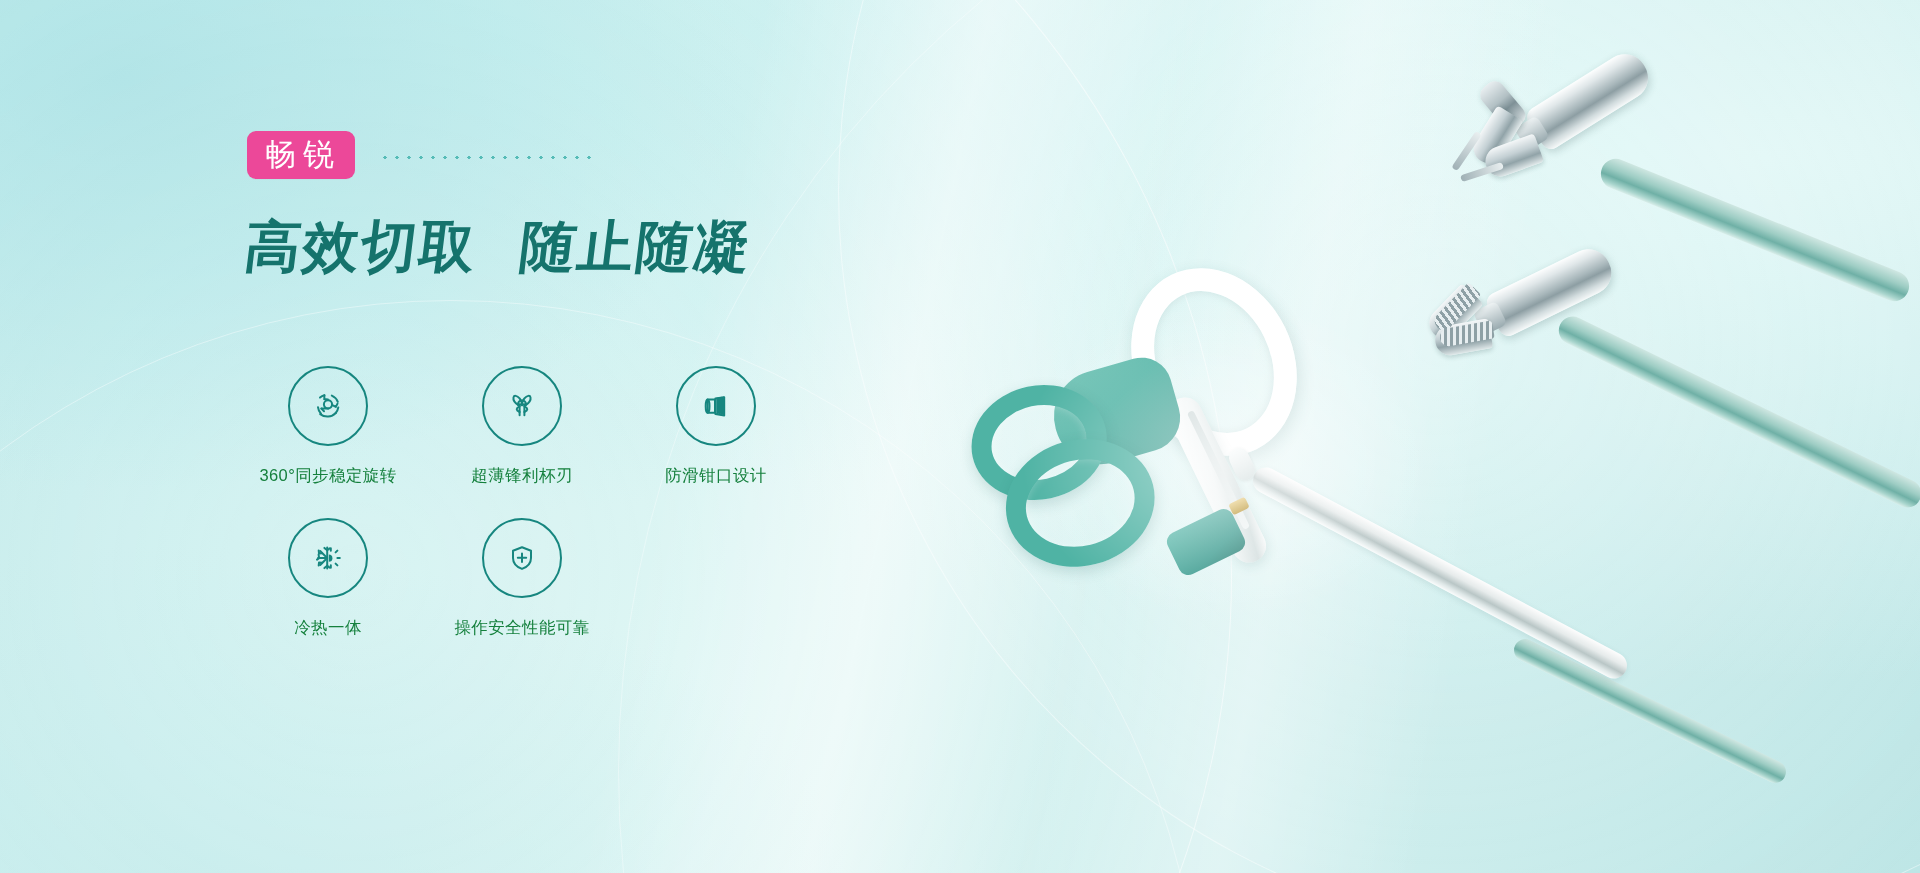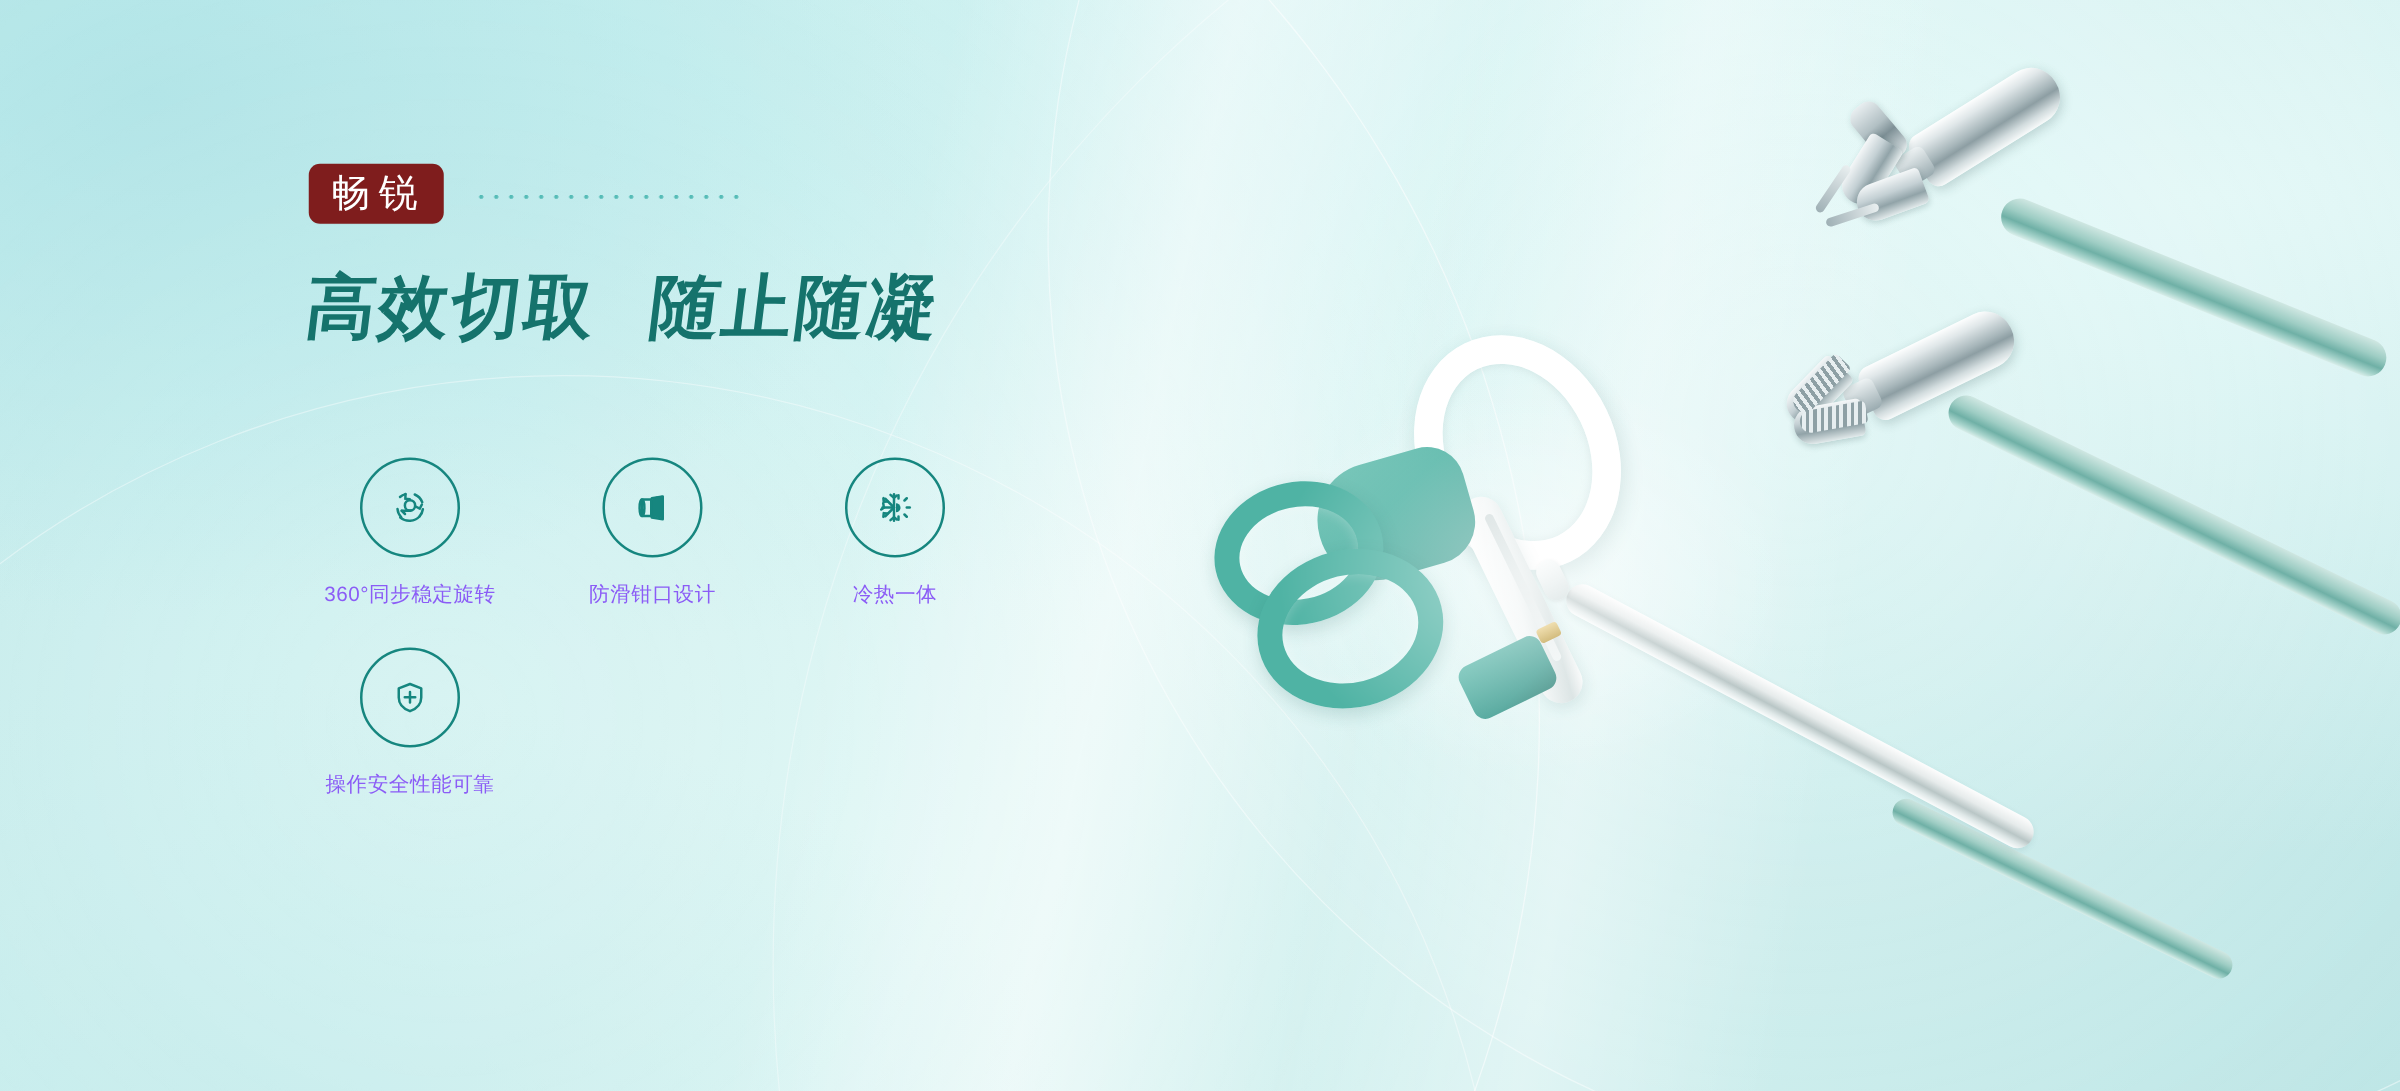--- a/index.html
+++ b/index.html
@@ -53,21 +53,21 @@
   .bg-soft-bl{
     position:absolute;left:-10%;bottom:-22%;width:55%;height:60%;
     background:radial-gradient(ellipse at 35% 70%, rgba(193,235,235,.8) 0%, rgba(193,235,235,0) 70%);
   }
 
   
   .content{position:absolute;left:0;top:0;width:900px;height:873px;}
 
   .title-row{position:absolute;left:247px;top:131px;display:flex;align-items:center;}
   .badge{
-    background:#7f1d1d;color:#ffffff;border-radius:9px;
+    background:#ec4899;color:#ffffff;border-radius:9px;
     font-size:31px;letter-spacing:7px;font-weight:400;
     padding:8px 14px 9px 18px;line-height:1;
     box-shadow:0 1px 0 rgba(0,0,0,.02);
   }
   .title{
     margin-left:22px;color:#16807a;font-size:42px;font-weight:700;
     letter-spacing:3px;line-height:1;
   }
   .dotline{
     margin-left:24px;width:216px;height:3px;margin-top:4px;
@@ -91,21 +91,21 @@
     grid-auto-rows:152px;
   }
   .feature{display:flex;flex-direction:column;align-items:center;}
   .f-circle{
     width:76px;height:76px;border-radius:50%;
     border:2px solid #16867f;
     display:flex;align-items:center;justify-content:center;
   }
   .f-circle svg{display:block;}
   .f-label{
-    margin-top:19px;color:#8b5cf6;font-size:16.5px;
+    margin-top:19px;color:#15803d;font-size:16.5px;
     letter-spacing:.4px;white-space:nowrap;
   }
 
   
   .product{position:absolute;right:0;top:0;width:1020px;height:873px;}
 
   .shaft{
     position:absolute;border-radius:40px;
     background:linear-gradient(180deg,#fdfdfd 0%,#e6ebeb 34%,#b9c6c6 62%,#dfe8e8 82%,#fafcfc 100%);
     box-shadow:0 2px 6px rgba(20,70,70,.10);
@@ -266,20 +266,37 @@
               <path d="M31.5 19.6l-1.7 3.3-3.3-1.7"></path>
               <path d="M18.4 11.3l-.1 3.7 3.6.4"></path>
               <circle cx="22" cy="20.3" r="4.1"></circle>
               <path d="M14.2 30.1a11.6 11.6 0 0 0 15.6-1.1"></path>
             </svg>
           </span>
         </div>
         <div class="f-label">360°同步稳定旋转</div>
       </div>
 
+      <div class="feature">
+        <div class="f-circle">
+          <span>
+            <svg width="44" height="44" viewBox="0 0 44 44" fill="none" stroke="#16867f" stroke-width="2" stroke-linecap="round" stroke-linejoin="round">
+              <path d="M18.6 21.3c-3.6-2.3-5.6-5.4-5.1-7.9.5-2.4 3.6-2.0 6.1 1.0 2.0 2.4 2.6 5.0 2.2 6.9"></path>
+              <path d="M25.4 21.3c3.6-2.3 5.6-5.4 5.1-7.9-.5-2.4-3.6-2.0-6.1 1.0-2.0 2.4-2.6 5.0-2.2 6.9"></path>
+              <path d="M18.0 20.4c0-2.2 1.8-4.0 4.0-4.0s4.0 1.8 4.0 4.0"></path>
+              <path d="M18.0 20.4h8.0"></path>
+              <path d="M19.6 20.6v10.6"></path>
+              <path d="M24.4 20.6v10.6"></path>
+              <path d="M19.6 22.4c-1.9.9-2.9 1.8-2.9 2.8s1.0 1.9 2.9 2.8"></path>
+              <path d="M24.4 22.4c1.9.9 2.9 1.8 2.9 2.8s-1.0 1.9-2.9 2.8"></path>
+            </svg>
+          </span>
+        </div>
+        <div class="f-label">超薄锋利杯刃</div>
+      </div>
 
       <div class="feature">
         <div class="f-circle">
           <span>
             <svg width="44" height="44" viewBox="0 0 44 44" fill="none" stroke="#16867f" stroke-width="2" stroke-linecap="round" stroke-linejoin="round">
               <path d="M13.6 15.6h7.4v13.2h-7.4z"></path>
               <ellipse cx="13.6" cy="22.2" rx="1.9" ry="6.6"></ellipse>
               <path d="M21.4 14.6l8.8-1.4v18.2l-8.8-1.4z"></path>
               <path d="M23.3 14.6v14.6M25.3 14.2v15.4M27.3 13.8v16.2M29.3 13.5v17.0"></path>
             </svg>

